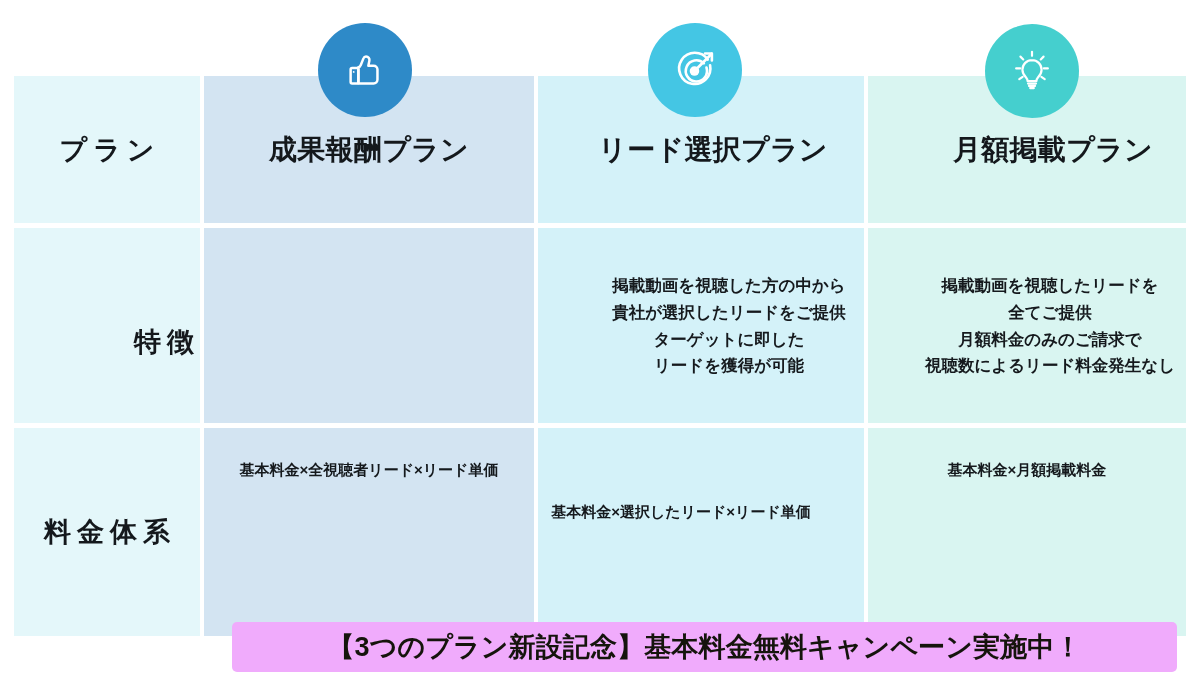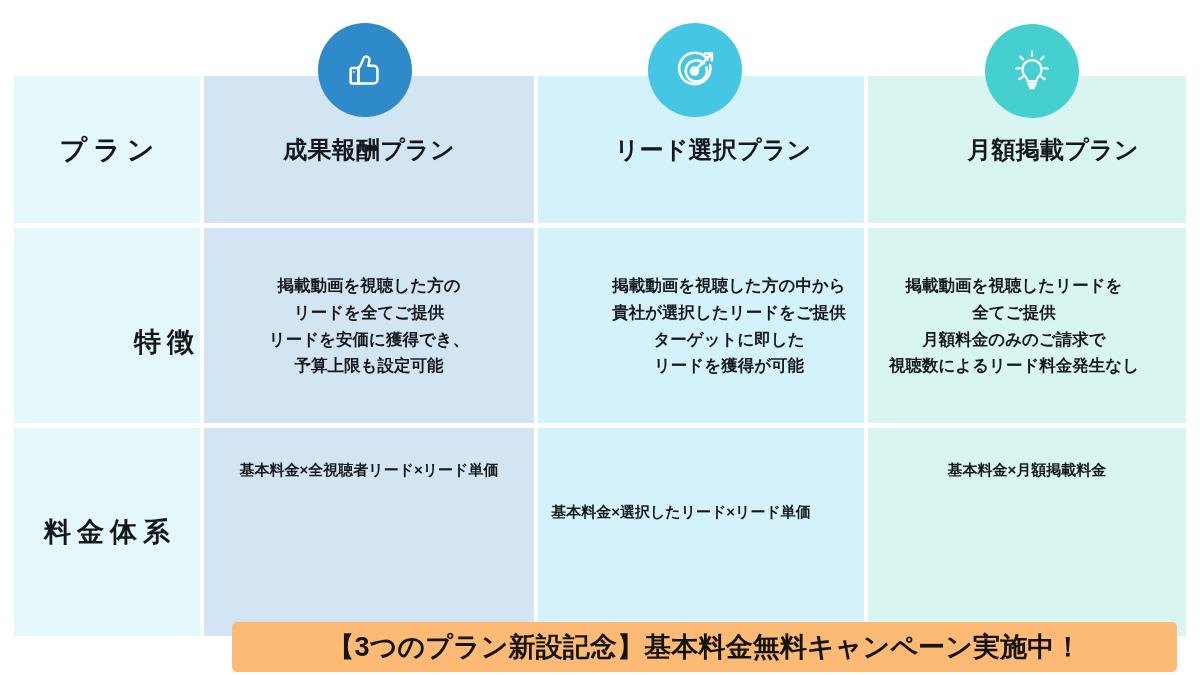--- a/index.html
+++ b/index.html
@@ -58,21 +58,21 @@
 
   .row-label {
     font-size: 27px;
     font-weight: 700;
     letter-spacing: 0.22em;
     text-indent: 0.22em;
     color: #14181c;
   }
 
   .plan-title {
-    font-size: 24px;
+    font-size: 28px;
     font-weight: 800;
     letter-spacing: 0.01em;
     color: #14181c;
   }
 
   .feature-text {
     font-size: 16.5px;
     font-weight: 700;
     line-height: 1.62;
     color: #15191d;
@@ -89,21 +89,21 @@
   
   .r1c0 { left: 0px;   top: 0px;   width: 186px; height: 147px; }
   .r1c1 { left: 190px; top: 0px;   width: 330px; height: 147px; }
   .r1c2 { left: 524px; top: 0px;   width: 326px; height: 147px; padding-left: 24px; }
   .r1c3 { left: 854px; top: 0px;   width: 370px; height: 147px; }
 
   
   .r2c0 { left: 0px;   top: 152px; width: 186px; height: 227px; justify-content: flex-end; }
   .r2c1 { left: 190px; top: 152px; width: 330px; height: 195px; }
   .r2c2 { left: 524px; top: 152px; width: 326px; height: 195px; margin-left: 28px; }
-  .r2c3 { left: 868px; top: 152px; width: 264px; height: 195px; }
+  .r2c3 { left: 904px; top: 152px; width: 264px; height: 195px; }
 
   
   .r3c0 { left: 0px;   top: 352px; width: 186px; height: 208px; }
   .r3c1 { left: 190px; top: 352px; width: 330px; height: 85px;  }
   .r3c2 { left: 504px; top: 352px; width: 326px; height: 85px; margin-top: 42px;  }
   .r3c3 { left: 854px; top: 352px; width: 318px; height: 85px;  }
 
   
   .icon-circle {
     position: absolute;
@@ -120,21 +120,21 @@
   .icon-circle.i3 { left: 985px;  top: 24px; }
   .icon-circle svg { display: block; }
 
   
   #campaign-banner {
     position: absolute;
     left: 218px;
     top: 546px;
     width: 945px;
     height: 50px;
-    background: #fdba74;
+    background: #f0abfc;
     border-radius: 5px;
     display: flex;
     align-items: center;
     justify-content: center;
     z-index: 6;
   }
   #campaign-banner .banner-text {
     font-size: 27px;
     font-weight: 800;
     color: #15140c;
@@ -163,26 +163,20 @@
   </div>
   <div class="cell r1c2">
     <span class="plan-title">リード選択プラン</span>
   </div>
   <div class="cell r1c3">
     <span class="plan-title">月額掲載プラン</span>
   </div>
 
   <div class="cell r2c0">
     <span class="row-label">特徴</span>
-  </div>
-  <div class="cell r2c1">
-    <span class="feature-text">掲載動画を視聴した方の
-リードを全てご提供
-リードを安価に獲得でき、
-予算上限も設定可能</span>
   </div>
   <div class="cell r2c2">
     <span class="feature-text">掲載動画を視聴した方の中から
 貴社が選択したリードをご提供
 ターゲットに即した
 リードを獲得が可能</span>
   </div>
   <div class="cell r2c3">
     <span class="feature-text">掲載動画を視聴したリードを
 全てご提供

